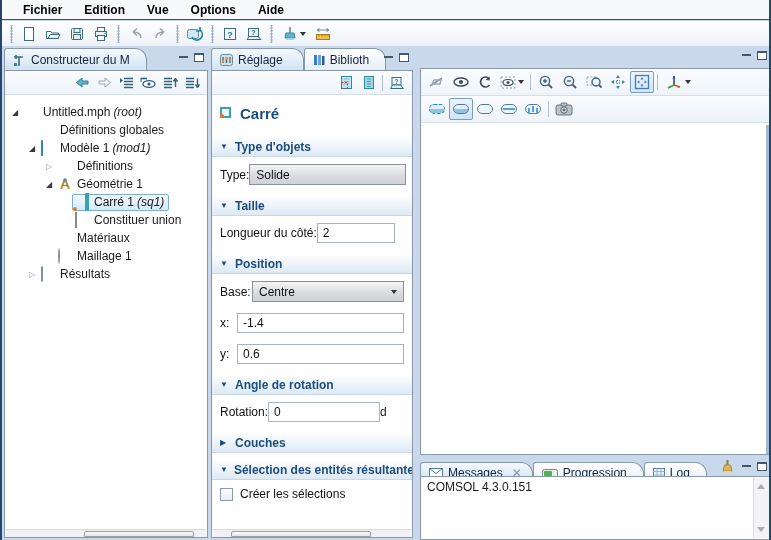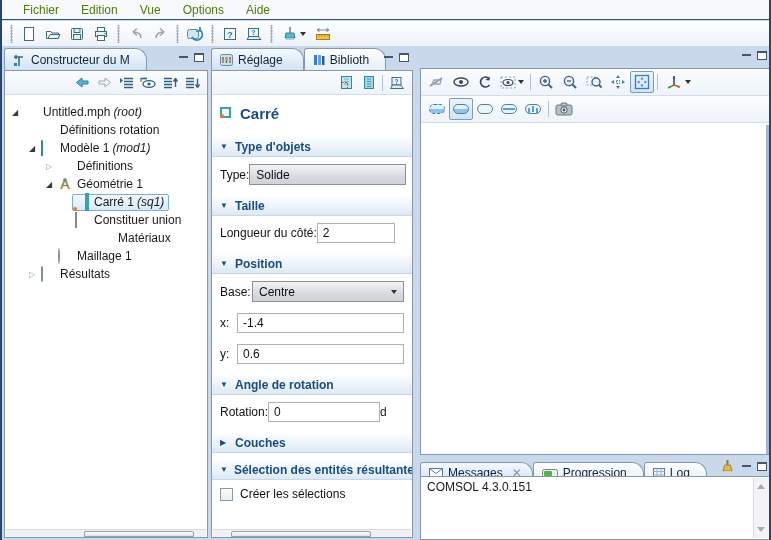--- a/index.html
+++ b/index.html
@@ -8,21 +8,21 @@
     font-family:"Liberation Sans","DejaVu Sans",sans-serif;
     font-size:12px; color:#1a1a1a;
     background:#c9d8ea; position:relative;
     border-left:2px solid #24466f; border-right:2px solid #24466f;
   }
 
   
   .menubar { position:absolute; left:0; top:0; right:0; height:20px;
     background:#f7f9fb; border-bottom:1px solid #33517e;
     display:flex; align-items:center; padding-left:10px; gap:0; }
-  .menu-item { padding:2px 11px; color:#4d7c0f; cursor:default; }
+  .menu-item { padding:2px 11px; color:#000000; cursor:default;font-weight:bold; }
   .toolbar { position:absolute; left:0; top:21px; right:0; height:25px;
     background:linear-gradient(#fdfefe,#eef3f8);
     display:flex; align-items:center; padding-left:4px; }
   .tbtn { width:24px; height:22px; display:flex; align-items:center; justify-content:center; }
   .tsep { width:7px; height:18px; margin:0 2px;
     background-image:radial-gradient(circle,#9fb0c2 1px,transparent 1.2px);
     background-size:3px 3px; background-position:center; background-repeat:repeat-y; }
   .dd-arrow { width:0; height:0; border-left:3.5px solid transparent; border-right:3.5px solid transparent; border-top:4px solid #333; display:inline-block; margin-left:2px; }
 
   
@@ -263,21 +263,21 @@
         <span class="twist exp">◢</span>
         <span class="tlabel">
             <span class="ti"><span class="ti-root"></span></span>
           <span><span>Untitled.mph</span><span class="suffix">(root)</span></span>
           </span>
       </div>
       <div class="trow" style="padding-left:21px;">
         <span class="twist"></span>
         <span class="tlabel">
             <span class="ti"><span class="ti-deflines"></span></span>
-          <span>Définitions rotation</span>
+          <span>Définitions globales</span>
           </span>
       </div>
       <div class="trow" style="padding-left:21px;">
         <span class="twist exp">◢</span>
         <span class="tlabel">
             <span class="ti"><span class="ti-model"></span></span>
           <span><span>Modèle 1</span><span class="suffix">(mod1)</span></span>
           </span>
       </div>
       <div class="trow" style="padding-left:38px;">
@@ -307,21 +307,21 @@
           <span><span>Carré 1</span><span class="suffix">(sq1)</span></span>
           </span>
       </div>
       <div class="trow" style="padding-left:55px;">
         <span class="twist"></span>
         <span class="tlabel">
             <span class="ti"><span class="ti-union"></span></span>
           <span>Constituer union</span>
           </span>
       </div>
-      <div class="trow" style="padding-left:38px;margin-left:41px;">
+      <div class="trow" style="padding-left:38px;">
         <span class="twist"></span>
         <span class="tlabel">
             <span class="ti"><span class="ti-materials"></span></span>
           <span>Matériaux</span>
           </span>
       </div>
       <div class="trow" style="padding-left:38px;">
         <span class="twist"></span>
         <span class="tlabel">
             <span class="ti"><span class="ti-mesh"></span></span>

